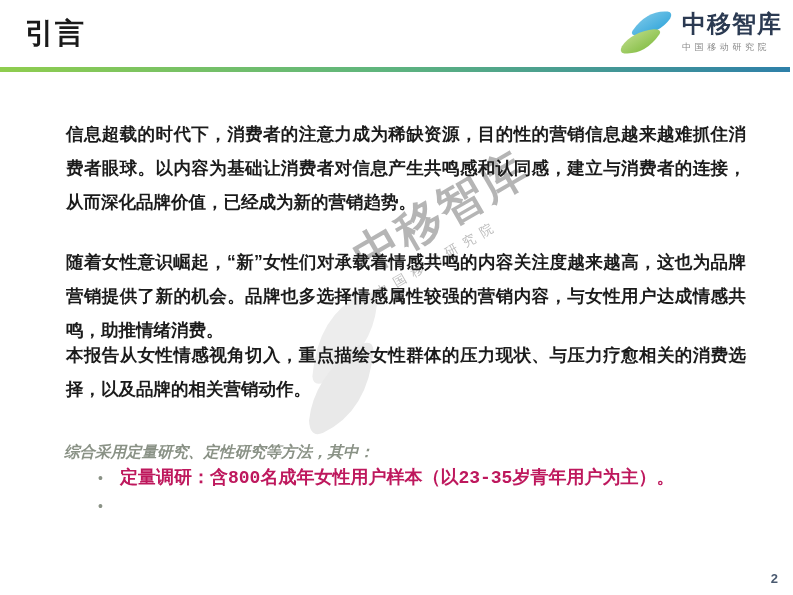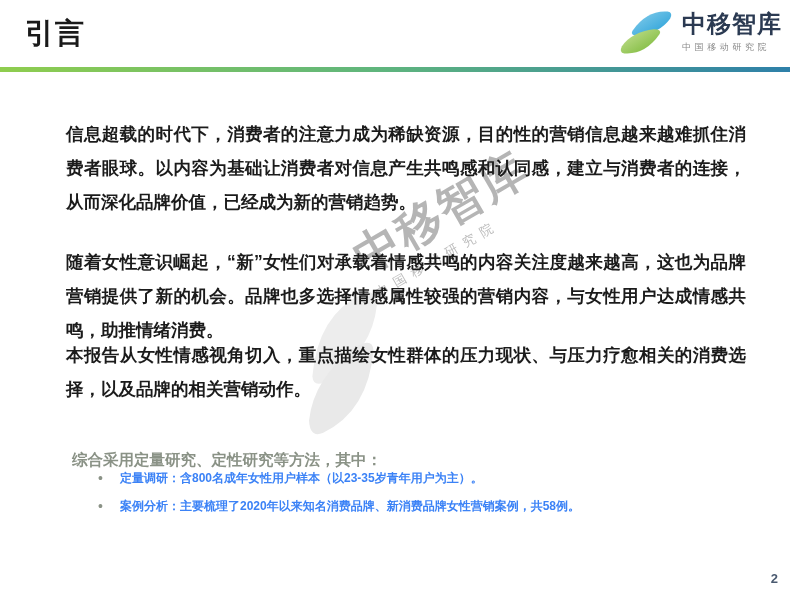--- a/index.html
+++ b/index.html
@@ -35,29 +35,29 @@
   .content{position:relative;z-index:1;}
   .body-p{
     position:absolute;left:60px;width:680px;margin:6px;
     font-size:17.5px;font-weight:700;color:#1B1B1B;line-height:34px;
     text-align:justify;
   }
   .p1{top:111px;}
   .p2{top:239px;}
   .p3{top:332px;font-family:Liberation Serif, serif;}
   .muted-heading{
-    position:absolute;left:60px;top:437px;margin:12px;width:680px;
-    font-size:15.5px;font-weight:700;color:#8A9286;line-height:22px;
+    position:absolute;left:60px;top:437px;margin:4px;width:680px;
+    font-size:15.5px;font-weight:700;color:#8A9286;line-height:22px;font-style:italic;
   }
   .bullets{position:absolute;left:98px;top:464px;width:660px;}
   .bullet-row{display:flex;align-items:flex-start;line-height:28px;}
   .bullet-dot{
     font-size:14px;color:#8A9286;width:22px;flex:0 0 auto;text-align:left;
   }
-  .bullet-label{font-size:12px;font-weight:700;color:#3b82f6;}
+  .bullet-label{font-size:18px;font-weight:700;color:#be185d;font-family:Liberation Mono, monospace;}
   
   .page-num{
     position:absolute;right:12px;bottom:9px;
     font-size:13px;font-weight:700;color:#4A5A70;
   }
 </style>
 </head>
 <body>
 
 <div class="slide">
@@ -105,20 +105,19 @@
 
     <p class="muted-heading">综合采用定量研究、定性研究等方法，其中：</p>
 
     <div class="bullets">
       <div class="bullet-row">
         <span class="bullet-dot">•</span>
         <span class="bullet-label">定量调研：含800名成年女性用户样本（以23-35岁青年用户为主）。</span>
       </div>
       <div class="bullet-row">
         <span class="bullet-dot">•</span>
-        <span class="bullet-label">案例分析：主要梳理了2020年以来知名消费品牌、新消费品牌女性营销案例，共58例。</span>
       </div>
     </div>
   </div>
 
   <div class="page-num">2</div>
 
 </div>
 
 </body></html>

